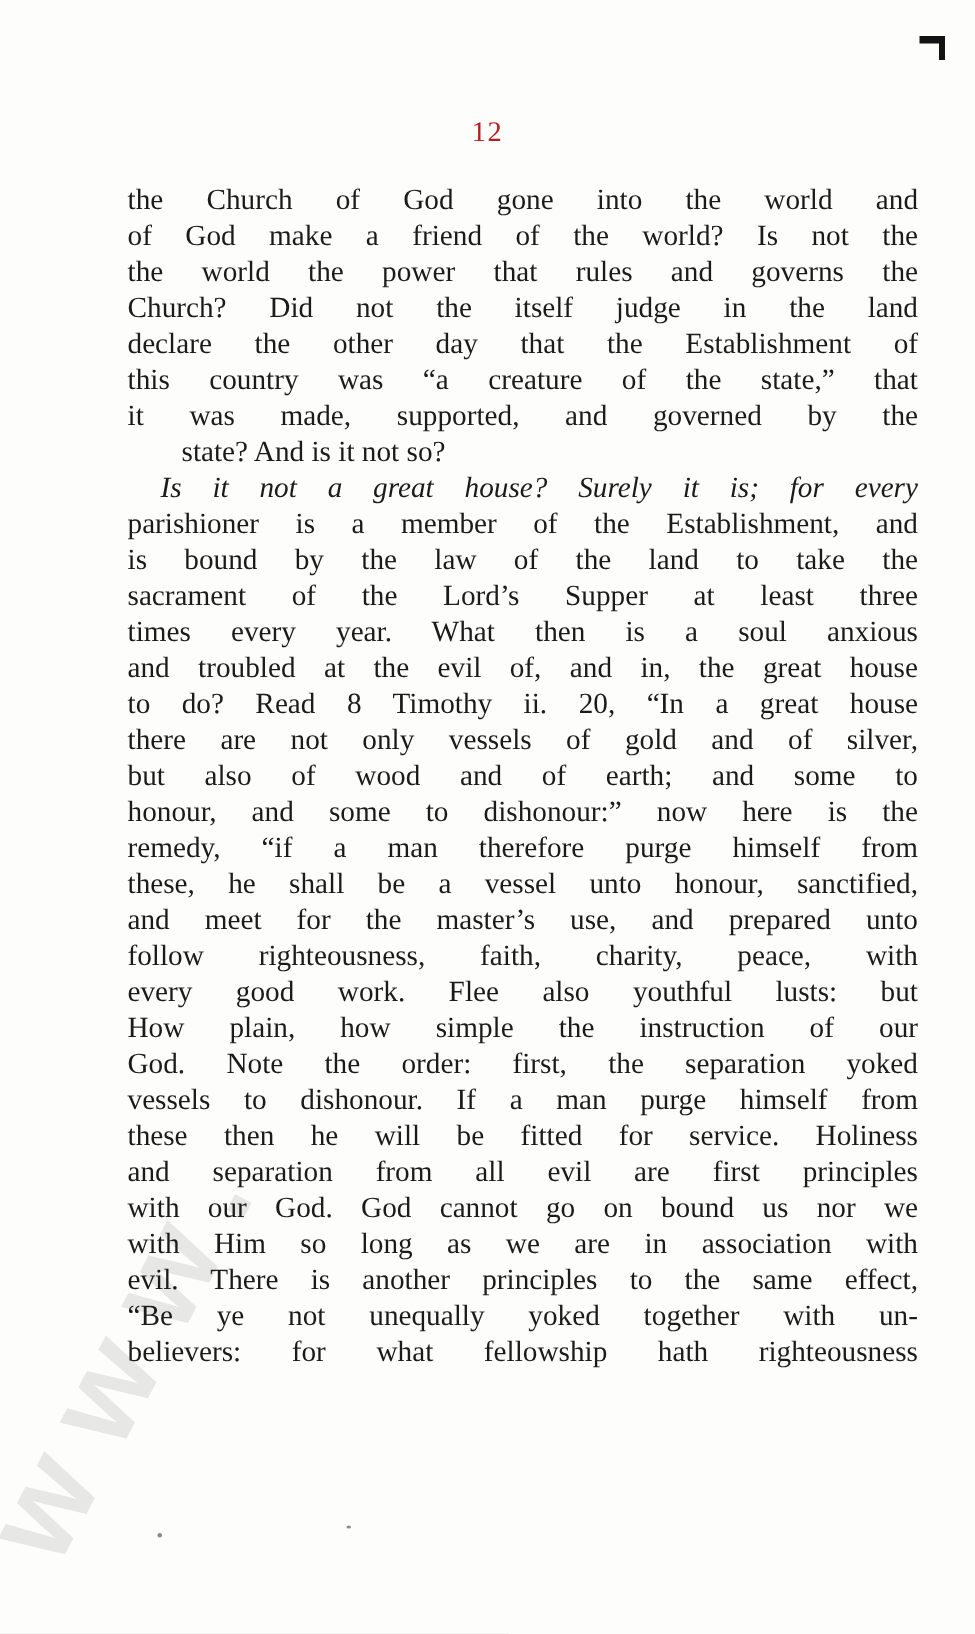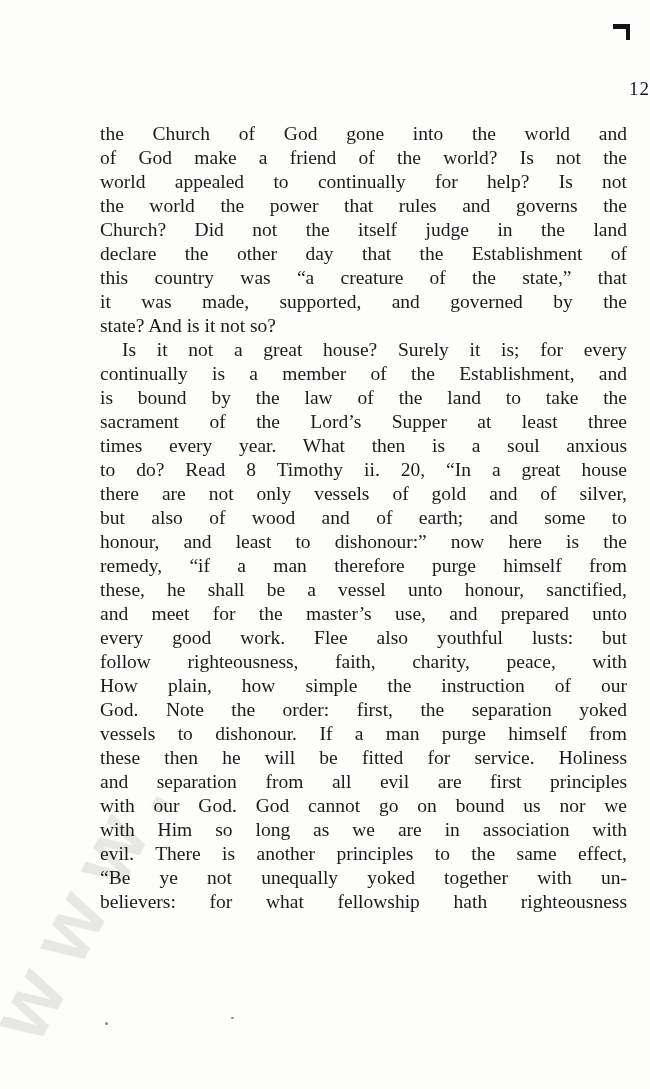--- a/index.html
+++ b/index.html
@@ -7,36 +7,37 @@
     position:relative;
     width:650px; height:1089px;
     margin:0 auto;
     background:#fdfdfc;
     font-family:"Liberation Serif","DejaVu Serif",serif;
     color:#1b1b1b;
     overflow:hidden;
   }
   .page-number {
     position:absolute; top:78px; left:0; width:100%;
-    text-align:right; font-size:19px; letter-spacing:1px;
-    color:#0f172a;
+    text-align:center; font-size:19px; letter-spacing:1px;
+    color:#b91c1c;
   }
   .text-block {
-    position:absolute; top:122px; left:100px; width:527px;
+    position:absolute; top:122px; left:85px; width:527px;
     font-size:19.5px;
   }
   .paragraph { margin:0; }
-  .paragraph.indent .line:first-child { text-indent:22px; }
+  .paragraph.indent .line:first-child { text-indent:22px;font-style:italic; }
   .line {
     line-height:24px;
     text-align:justify;
     text-align-last:justify;
   }
   .line.last {
     text-align-last:left;
+    margin-left:36px;
   }
   .watermark {
     position:absolute;
     left:-30px; top:1010px;
     transform:rotate(-62deg);
     transform-origin:0 0;
     font-family:"Liberation Sans",sans-serif;
     font-weight:bold;
     font-size:84px;
     letter-spacing:22px;
@@ -59,43 +60,43 @@
 <body>
 
 <div class="page">
   <div class="watermark">www.</div>
   <div class="ink-mark"></div>
   <div class="page-number">12</div>
   <div class="text-block">
       <div class="paragraph">
         <div class="line">the Church of God gone into the world and</div>
         <div class="line">of God make a friend of the world?  Is not the</div>
-        <div class="line">world appealed to continually for help?  Is not</div>
         <div class="line">the world the power that rules and governs the</div>
         <div class="line">Church?  Did not the itself judge in the land</div>
         <div class="line">declare the other day that the Establishment of</div>
         <div class="line">this country was “a creature of the state,” that</div>
         <div class="line">it was made, supported, and governed by the</div>
         <div class="line last">state?  And is it not so?</div>
       </div>
       <div class="paragraph indent">
         <div class="line">Is it not a great house?  Surely it is; for every</div>
-        <div class="line">continually is a member of the Establishment, and</div>
+        <div class="line">parishioner is a member of the Establishment, and</div>
         <div class="line">is bound by the law of the land to take the</div>
         <div class="line">sacrament of the Lord’s Supper at least three</div>
         <div class="line">times every year.  What then is a soul anxious</div>
+        <div class="line">and troubled at the evil of, and in, the great house</div>
         <div class="line">to do?  Read 8 Timothy ii. 20, “In a great house</div>
         <div class="line">there are not only vessels of gold and of silver,</div>
         <div class="line">but also of wood and of earth; and some to</div>
-        <div class="line">honour, and least to dishonour:” now here is the</div>
+        <div class="line">honour, and some to dishonour:” now here is the</div>
         <div class="line">remedy, “if a man therefore purge himself from</div>
         <div class="line">these, he shall be a vessel unto honour, sanctified,</div>
         <div class="line">and meet for the master’s use, and prepared unto</div>
+        <div class="line">follow righteousness, faith, charity, peace, with</div>
         <div class="line">every good work.  Flee also youthful lusts: but</div>
-        <div class="line">follow righteousness, faith, charity, peace, with</div>
         <div class="line">How plain, how simple the instruction of our</div>
         <div class="line">God.  Note the order: first, the separation yoked</div>
         <div class="line">vessels to dishonour.  If a man purge himself from</div>
         <div class="line">these then he will be fitted for service.  Holiness</div>
         <div class="line">and separation from all evil are first principles</div>
         <div class="line">with our God.  God cannot go on bound us nor we</div>
         <div class="line">with Him so long as we are in association with</div>
         <div class="line">evil.  There is another principles to the same effect,</div>
         <div class="line">“Be ye not unequally yoked together with un-</div>
         <div class="line">believers: for what fellowship hath righteousness</div>

